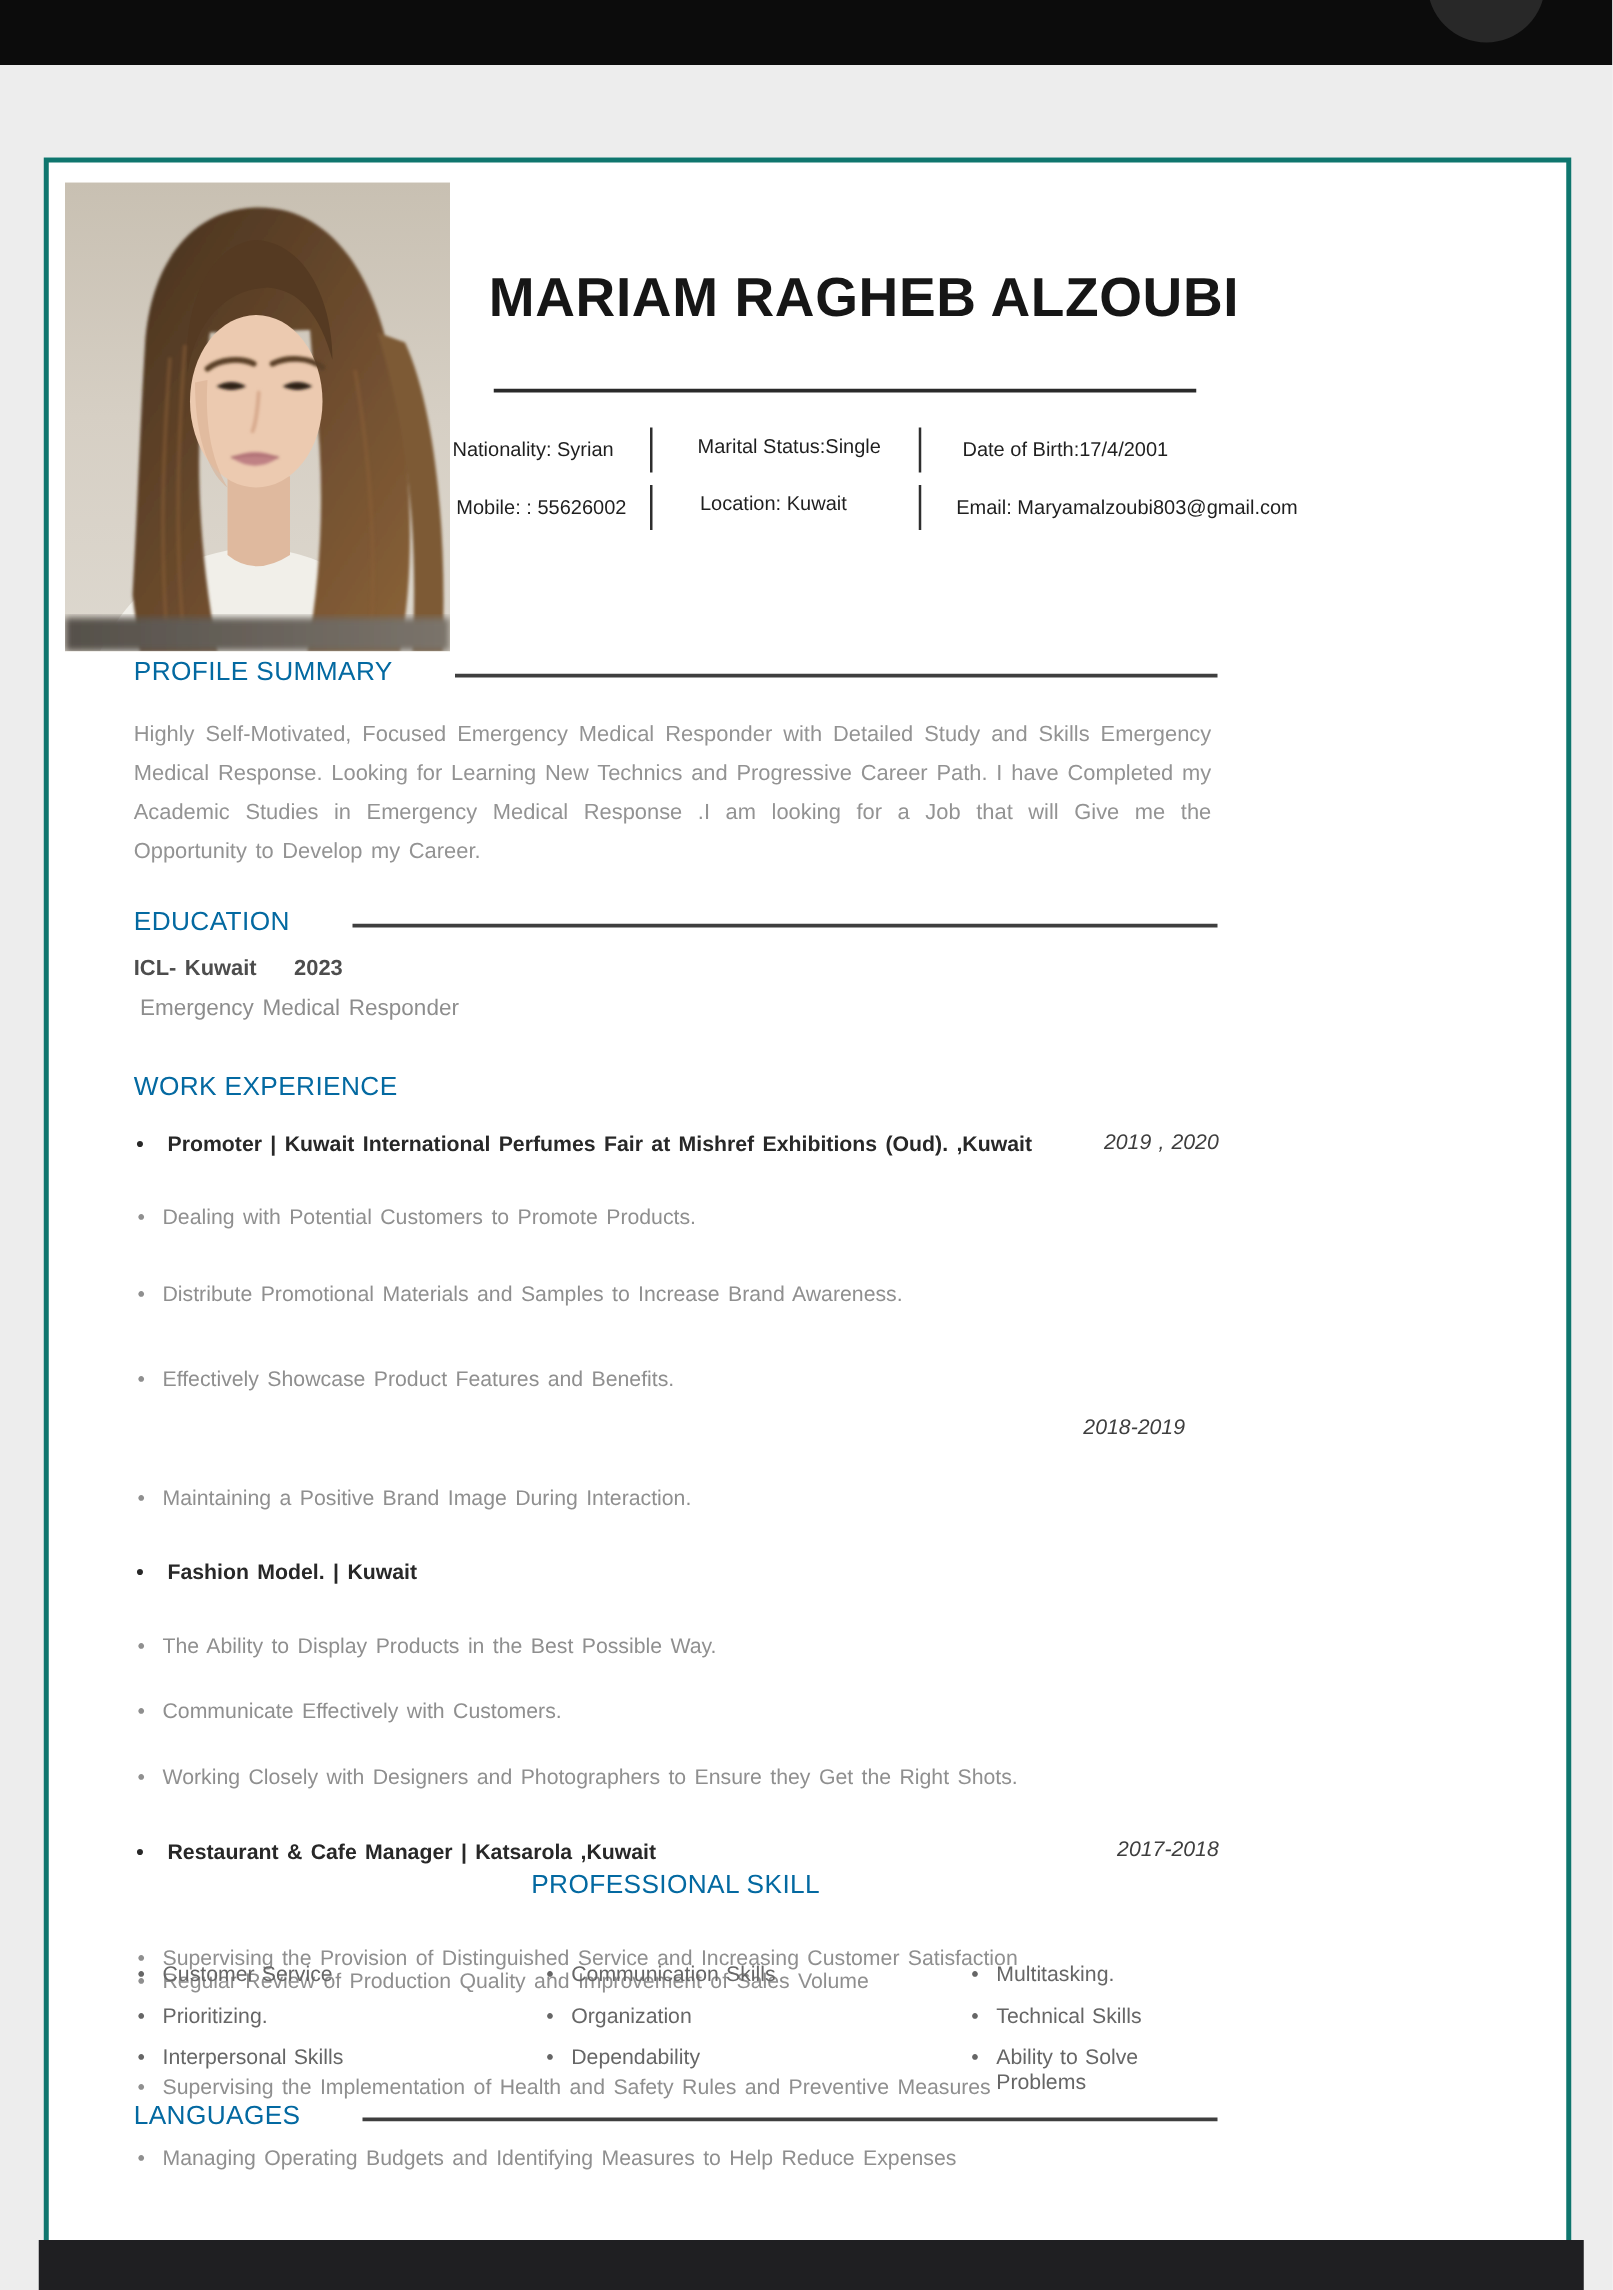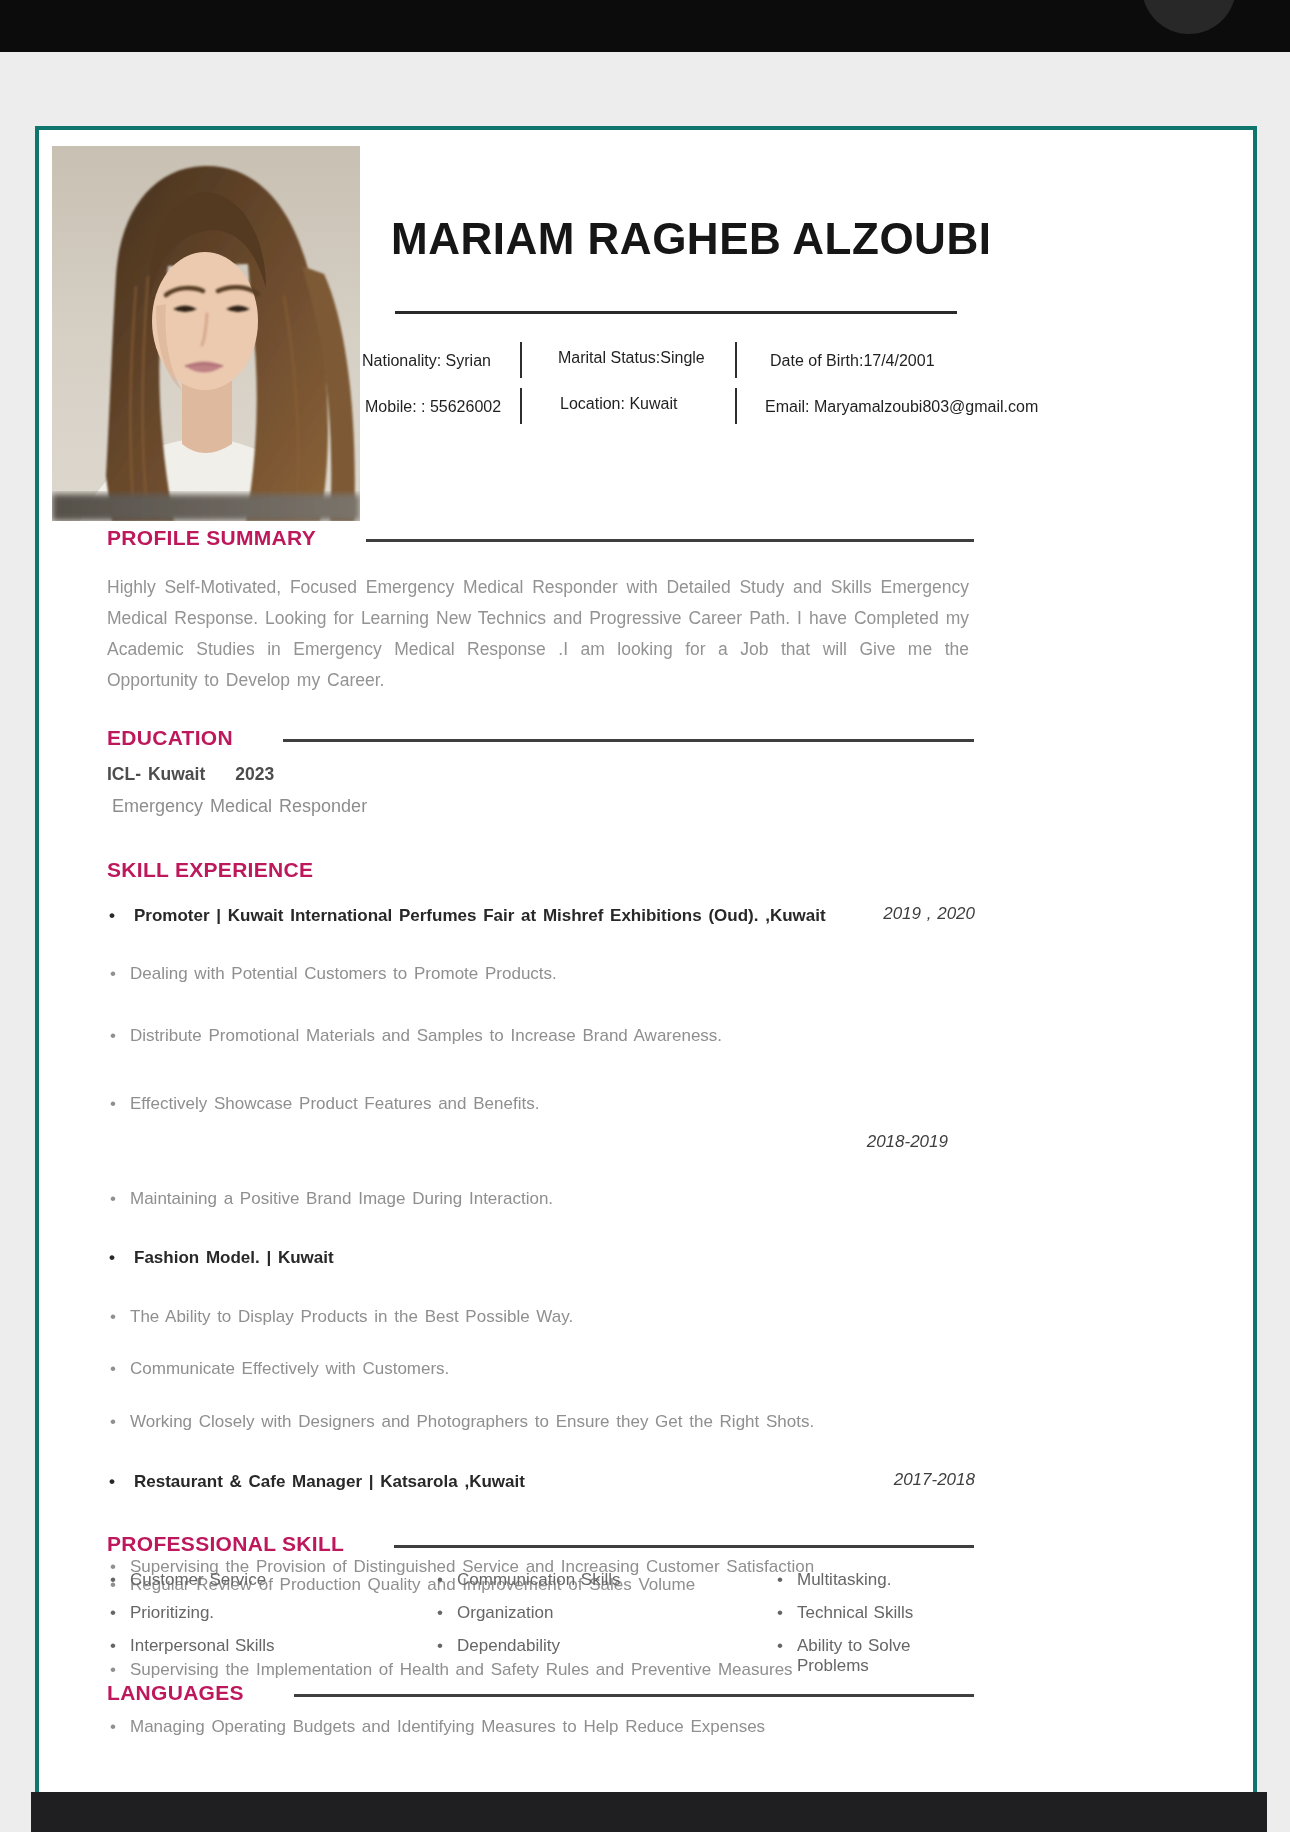--- a/index.html
+++ b/index.html
@@ -14,21 +14,21 @@
         border:4px solid #0f766e;margin-top:48px;}
   .photo{position:absolute;left:13px;top:16px;width:308px;height:375px;overflow:hidden;background:#d6cfc4;}
   .photo svg{display:block;width:100%;height:100%;}
   .name{position:absolute;left:352px;top:84px;width:590px;text-align:center;font-size:44px;
         font-weight:700;color:#161616;letter-spacing:.5px;white-space:nowrap;}
   .nameline{position:absolute;left:356px;top:181px;width:562px;height:3px;background:#2a2a2a;}
   .d{position:absolute;font-size:16px;color:#1f1f1f;white-space:nowrap;}
   .vsep{position:absolute;width:2px;height:36px;background:#2e2e2e;}
   
   .sec{position:absolute;left:68px;width:867px;display:flex;align-items:center;}
-  .sec .t{font-weight:700;font-size:21px;color:#be185d;letter-spacing:.3px;white-space:nowrap;}
+  .sec .t{font-weight:400;font-size:21px;color:#0369a1;letter-spacing:.3px;white-space:nowrap;}
   .sec .ln{flex:1;height:3px;background:#3f3f3f;margin-left:50px;margin-top:4px;}
   
   .row{position:absolute;left:68px;width:867px;font-size:17px;color:#8f8f8f;word-spacing:2px;}
   .para{text-align:justify;line-height:31px;font-size:17.5px;color:#939393;word-spacing:2px;}
   .bullet{position:relative;padding-left:23px;}
   .bullet::before{content:"\2022";position:absolute;left:3px;}
   .jobtitle{position:relative;padding-left:27px;font-weight:700;color:#282828;font-size:17px;word-spacing:2px;}
   .jobtitle::before{content:"\2022";position:absolute;left:2px;color:#282828;}
   .date{position:absolute;right:26px;top:-2px;font-style:italic;font-weight:400;color:#3e3e3e;
         font-size:17px;word-spacing:1px;}
@@ -125,21 +125,21 @@
     <div class="sec" style="top:596px;">
       <span class="t">EDUCATION</span>
       <span class="ln"></span>
     </div>
     <div class="row edu1" style="top:634px;">
       <span>ICL- Kuwait</span><span class="yr">2023</span>
     </div>
     <div class="row edu2" style="top:666px;">Emergency Medical Responder</div>
 
     <div class="sec" style="top:728px;">
-      <span class="t">SKILL EXPERIENCE</span>
+      <span class="t">WORK EXPERIENCE</span>
     </div>
 
     <div class="row jobtitle" style="top:776px;">
       <span>Promoter | Kuwait International Perfumes Fair at Mishref Exhibitions (Oud). ,Kuwait</span>
       <span class="date">2019 , 2020</span>
     </div>
     <div class="row bullet" style="top:814px;">Dealing with Potential Customers to Promote Products.</div>
     <div class="row bullet" style="top:856px;">Distribute Promotional Materials and Samples to Increase Brand Awareness.</div>
     <div class="row bullet" style="top:904px;">Effectively Showcase Product Features and Benefits.</div>
     <div class="row bullet" style="top:979px;">Maintaining a Positive Brand Image During Interaction.</div>
@@ -156,21 +156,21 @@
 
     <div class="row jobtitle" style="top:1162px;">
       <span>Restaurant &amp; Cafe Manager | Katsarola ,Kuwait</span>
       <span class="date">2017-2018</span>
     </div>
     <div class="row bullet" style="top:1245px;">Regular Review of Production Quality and Improvement of Sales Volume</div>
     <div class="row bullet" style="top:1207px;">Supervising the Provision of Distinguished Service and Increasing Customer Satisfaction</div>
     <div class="row bullet" style="top:1290px;">Supervising the Implementation of Health and Safety Rules and Preventive Measures</div>
     <div class="row bullet" style="top:1327px;">Managing Operating Budgets and Identifying Measures to Help Reduce Expenses</div>
 
-    <div class="sec" style="top:1402px;">
+    <div class="sec" style="top:1366px;flex-direction:column;">
       <span class="t">PROFESSIONAL SKILL</span>
       <span class="ln"></span>
     </div>
     <div class="row skills" style="top:1440px;">
       <div class="srow">
         <div class="bullet">Customer Service</div>
         <div class="bullet">Communication Skills</div>
         <div class="bullet">Multitasking.</div>
       </div>
       <div class="srow">

